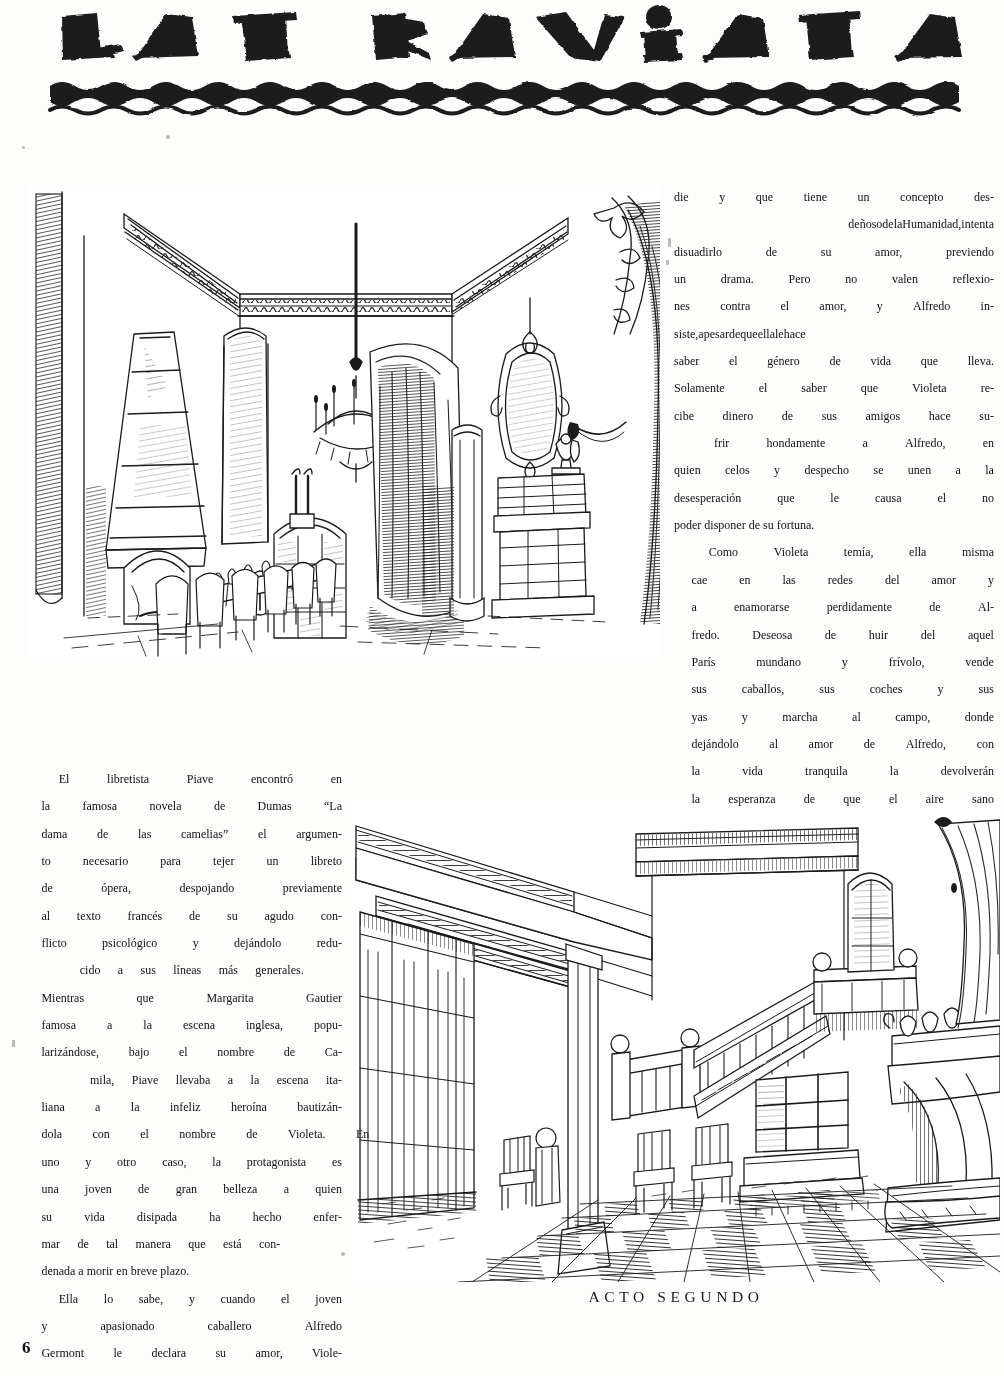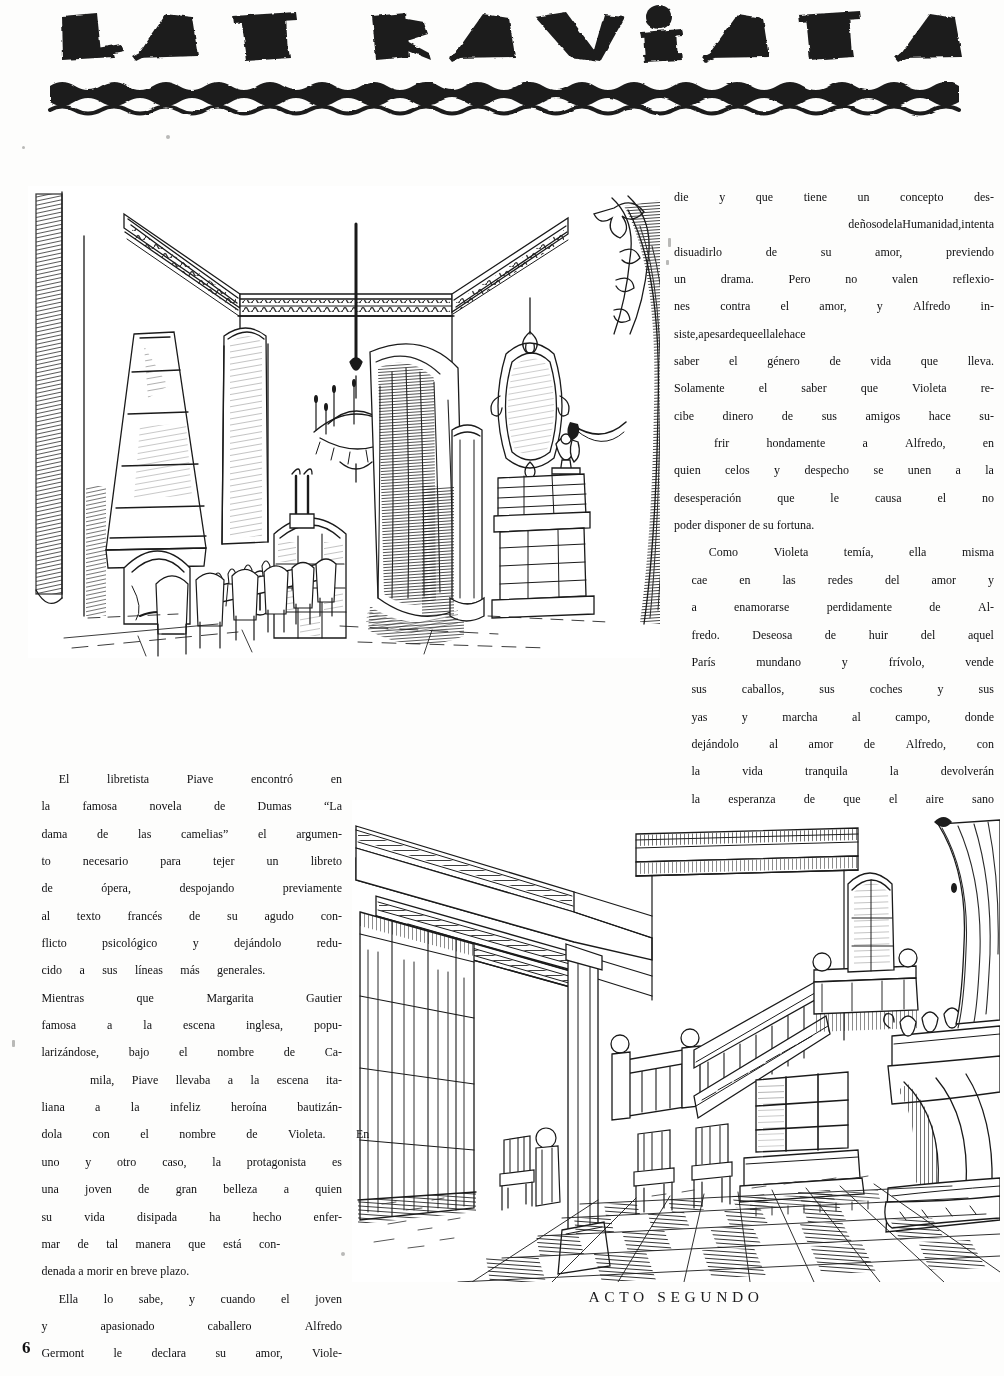--- a/index.html
+++ b/index.html
@@ -972,21 +972,21 @@
           <span>agudo</span>
           <span>con-</span>
         </span>
         <span class="ln" style="display: flex; justify-content: space-between; white-space: nowrap;">
           <span>flicto</span>
           <span>psicológico</span>
           <span>y</span>
           <span>dejándolo</span>
           <span>redu-</span>
         </span>
-        <span class="ln" style="display: flex; justify-content: flex-start; white-space: nowrap;">
+        <span class="ln" style="display: flex; justify-content: center; white-space: nowrap;">
           <span>cido</span>
           <span>a</span>
           <span>sus</span>
           <span>líneas</span>
           <span>más</span>
           <span>generales.</span>
         </span>
         <span class="ln" style="display: flex; justify-content: space-between; white-space: nowrap;">
           <span>Mientras</span>
           <span>que</span>

